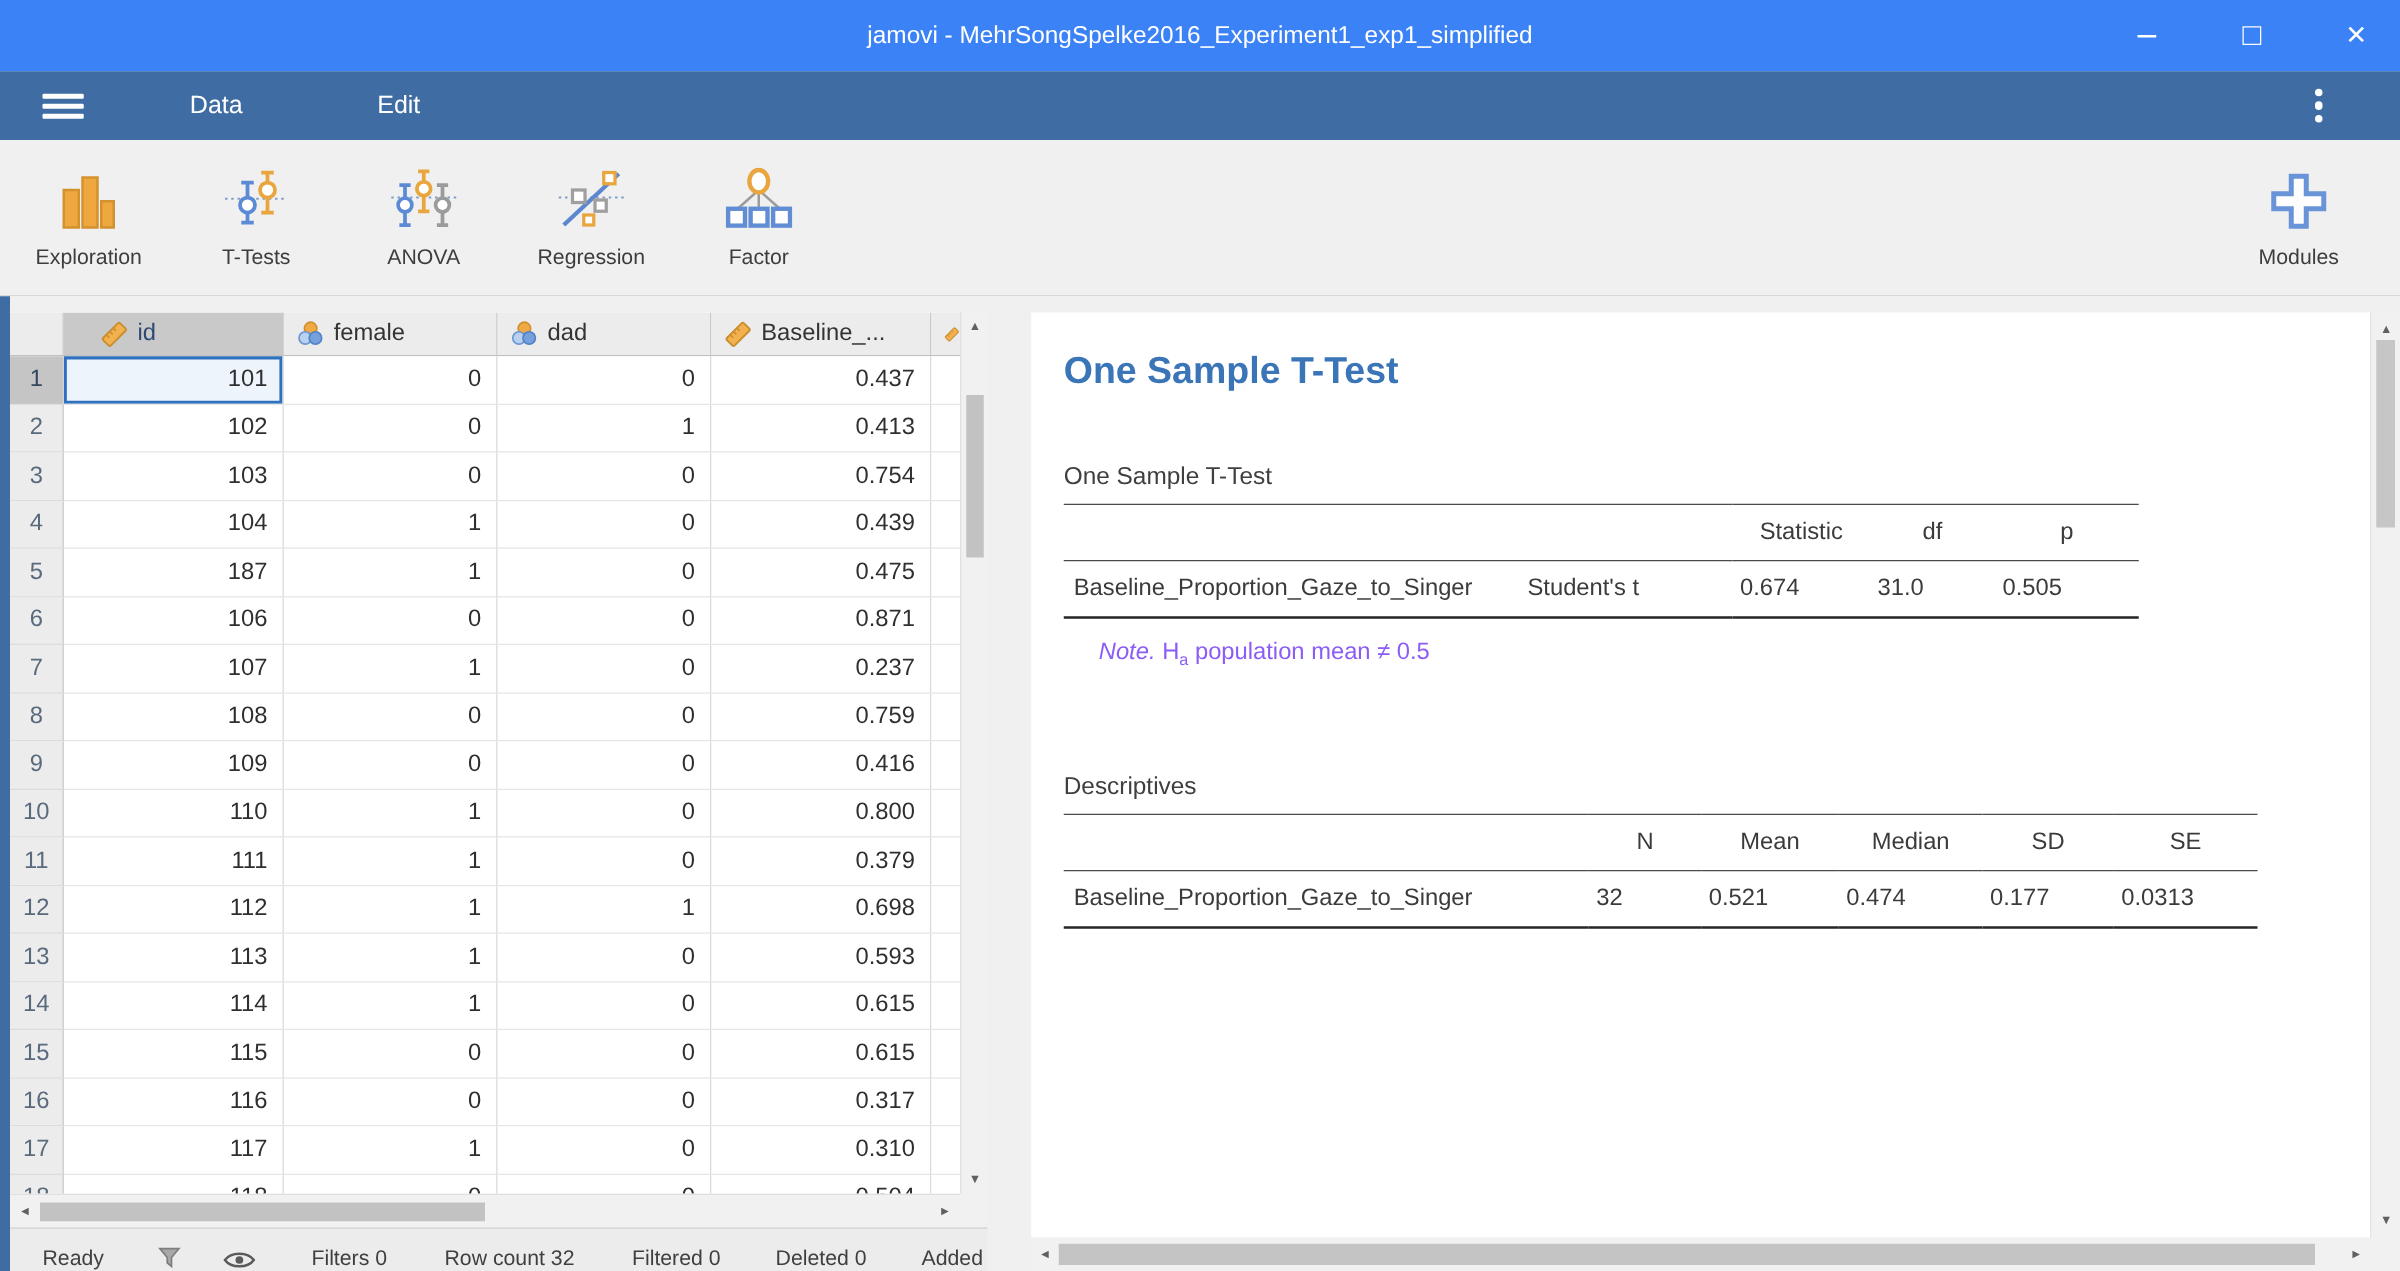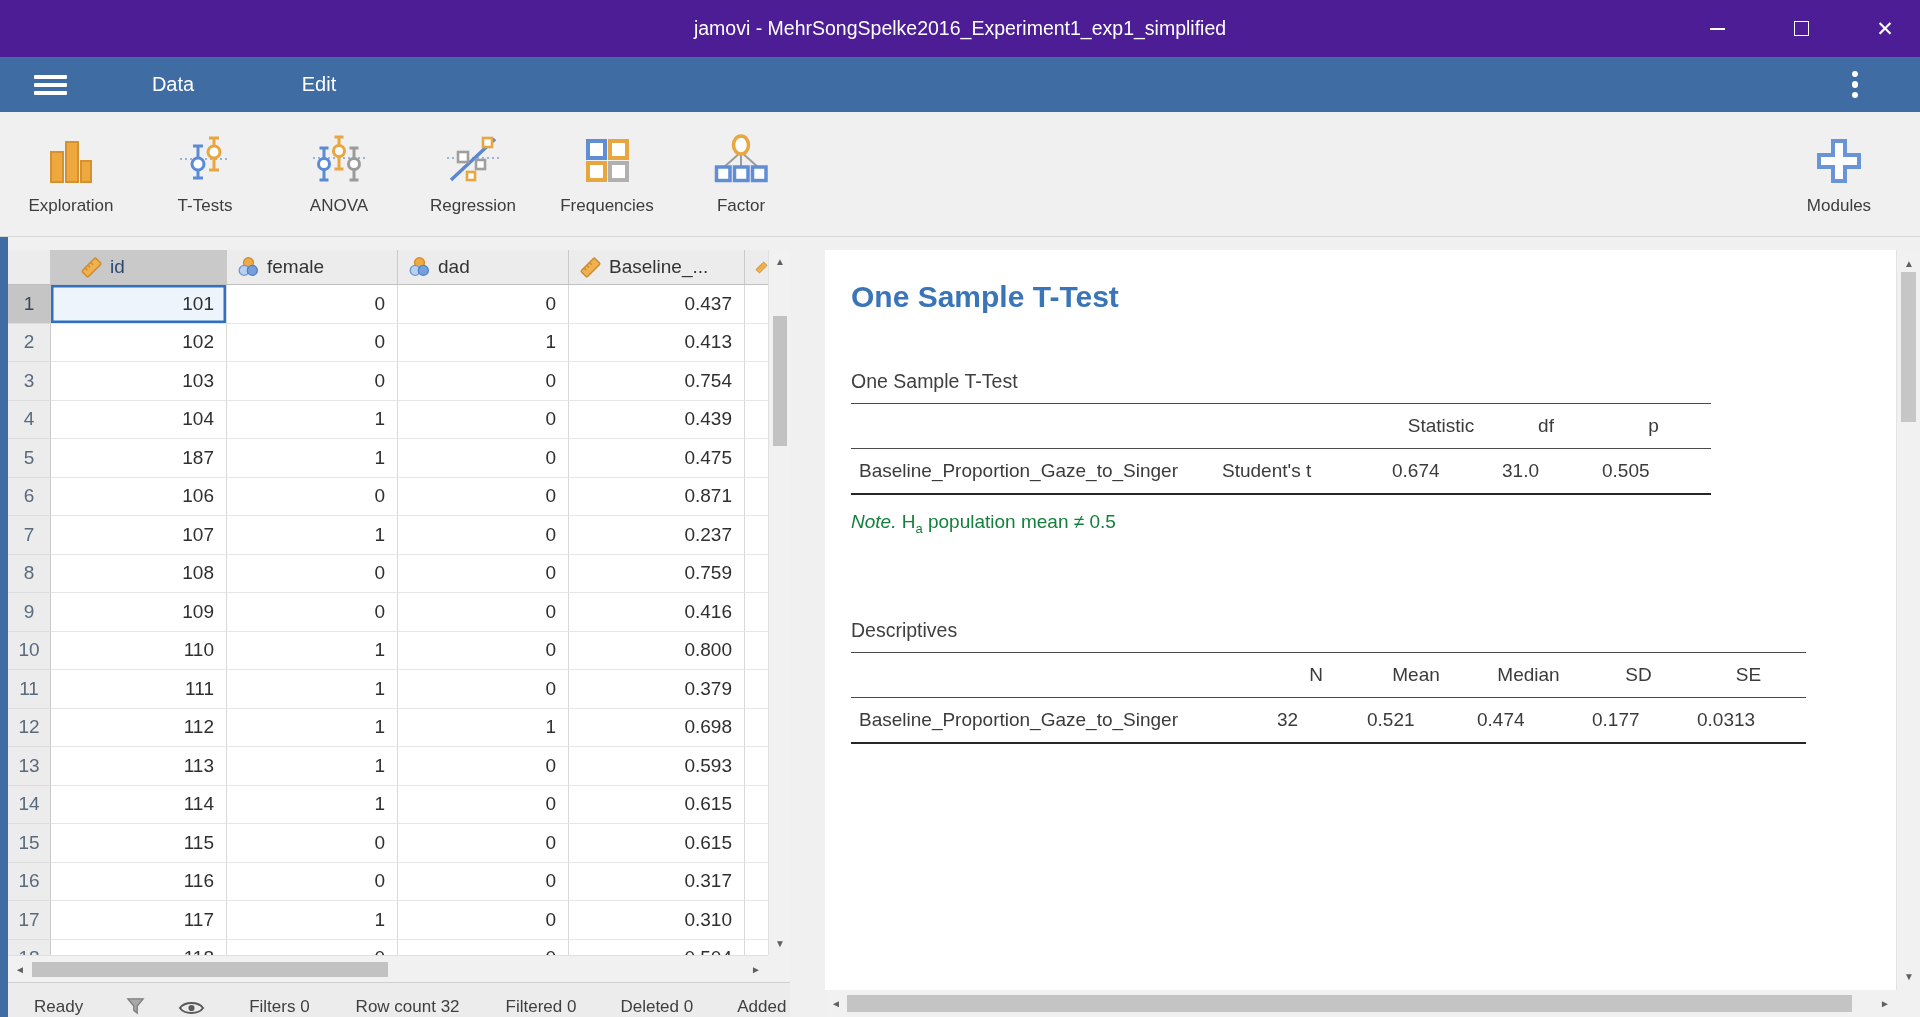--- a/index.html
+++ b/index.html
@@ -1,20 +1,20 @@
 <!DOCTYPE html>
 <html><head>
 <meta charset="utf-8">
 <style>
   * { box-sizing: border-box; margin: 0; padding: 0; }
   body { font-family: "Liberation Sans", sans-serif; background: #222; }
   .app { position: relative; width: 1920px; height: 1017px; background: #f0f0f0; overflow: hidden; }
 
   
-  .titlebar { position: absolute; left:0; top:0; width:1920px; height:57px; background:#4c1d95; }
+  .titlebar { position: absolute; left:0; top:0; width:1920px; height:57px; background:#3b82f6; }
   .title-text { position:absolute; left:0; right:0; top:0; height:57px; line-height:57px;
     text-align:center; color:#ffffff; font-size:19.5px; }
   .win-controls { position:absolute; right:22px; top:0; height:57px; display:flex; align-items:center; gap:58px; }
   .wc { width:26px; height:26px; display:flex; align-items:center; justify-content:center; cursor:pointer; }
   .min-glyph { width:15px; height:2px; background:#fff; }
   .max-glyph { width:15px; height:15px; border:1.8px solid #fff; }
   .close-glyph { color:#fff; font-size:21px; line-height:21px; }
 
   
   .tabbar { position:absolute; left:0; top:57px; width:1920px; height:55px; background:#3e6ca3; display:flex; align-items:stretch; }
@@ -87,21 +87,21 @@
   .tbl-title { margin-top:56px; font-size:19.5px; color:#3f3f3f; }
   table.res { border-collapse:collapse; margin-top:10px; font-size:19px; color:#3b3b3b; }
   table.res th { font-weight:normal; }
   table.res thead tr { border-top:1.5px solid #4a4a4a; border-bottom:1px solid #4a4a4a; }
   table.res tbody tr { border-bottom:2.5px solid #262626; }
   table.res th, table.res td { height:45px; padding:0 6px; }
   table.res .tname { text-align:left; padding-left:8px; }
   table.res .ttest-col { text-align:left;margin-top:11px; }
   .t1 .tname { width:365px; } .t1 .ttest-col { width:170px; } .t1 .n1 { width:110px; } .t1 .n2 { width:100px; } .t1 .n3 { width:115px; }
   .t2 .tname { width:420px; } .t2 .n1 { width:90px; } .t2 .n2 { width:110px; } .t2 .n3 { width:115px; } .t2 .n4 { width:105px; } .t2 .n5 { width:115px; }
-  .note { margin-top:16px; font-size:19px; color:#15803d; }
+  .note { margin-top:16px; font-size:19px; color:#8b5cf6;margin-left:28px; }
   .note i { font-style:italic; }
   .note sub { font-size:13px; }
   .tbl-title.second { margin-top:84px; }
 
   
   .res-vrail { position:absolute; left:1896px; top:13px; width:24px; height:740px; background:#f1f1f1; border-left:1px solid #e3e3e3; }
   .res-vthumb { position:absolute; left:4px; top:22px; width:15px; height:150px; background:#c6c6c6; cursor:grab; }
   .res-hscroll { position:absolute; left:825px; top:753px; width:1071px; height:27px; background:#f1f1f1; }
   .res-hthumb { position:absolute; left:22px; top:5px; width:1005px; height:17px; background:#c4c4c4; cursor:grab; }
   .res-corner { position:absolute; left:1896px; top:753px; width:24px; height:27px; background:#f1f1f1; }
@@ -211,31 +211,20 @@
           <line x1="5" y1="46" x2="49" y2="5" stroke="#5c87cf" stroke-width="3.4"></line>
           <rect x="12" y="18" width="10" height="10" fill="#fff" stroke="#9f9f9f" stroke-width="2.6"></rect>
           <rect x="30" y="26" width="9" height="9" fill="#fff" stroke="#9f9f9f" stroke-width="2.6"></rect>
           <rect x="37" y="4" width="9" height="9" fill="#fff" stroke="#e9a63e" stroke-width="2.6"></rect>
           <rect x="21" y="38" width="8" height="8" fill="#fff" stroke="#e9a63e" stroke-width="2.6"></rect>
         </svg>
       </span>
       <span class="rlabel">Regression</span>
     </div>
 
-    <div class="ribbon-item">
-      <span class="icon">
-        <svg width="54" height="54" viewBox="0 0 54 54">
-          <rect x="8" y="7" width="17" height="17" fill="#fff" stroke="#608dd4" stroke-width="4"></rect>
-          <rect x="30" y="7" width="17" height="17" fill="#fff" stroke="#e9a63e" stroke-width="4"></rect>
-          <rect x="8" y="29" width="17" height="17" fill="#fff" stroke="#e9a63e" stroke-width="4"></rect>
-          <rect x="30" y="29" width="17" height="17" fill="#fff" stroke="#b0b0b0" stroke-width="4"></rect>
-        </svg>
-      </span>
-      <span class="rlabel">Frequencies</span>
-    </div>
 
     <div class="ribbon-item">
       <span class="icon">
         <svg width="54" height="54" viewBox="0 0 54 54">
           <line x1="27" y1="18" x2="9" y2="34" stroke="#9b9b9b" stroke-width="2"></line>
           <line x1="27" y1="18" x2="27" y2="34" stroke="#9b9b9b" stroke-width="2"></line>
           <line x1="27" y1="18" x2="45" y2="34" stroke="#9b9b9b" stroke-width="2"></line>
           <ellipse cx="27" cy="11" rx="7.5" ry="9" fill="#fff" stroke="#e9a63e" stroke-width="3.5"></ellipse>
           <rect x="2.5" y="33" width="13.5" height="13.5" fill="#fff" stroke="#608dd4" stroke-width="3.5"></rect>
           <rect x="20.5" y="33" width="13.5" height="13.5" fill="#fff" stroke="#608dd4" stroke-width="3.5"></rect>

